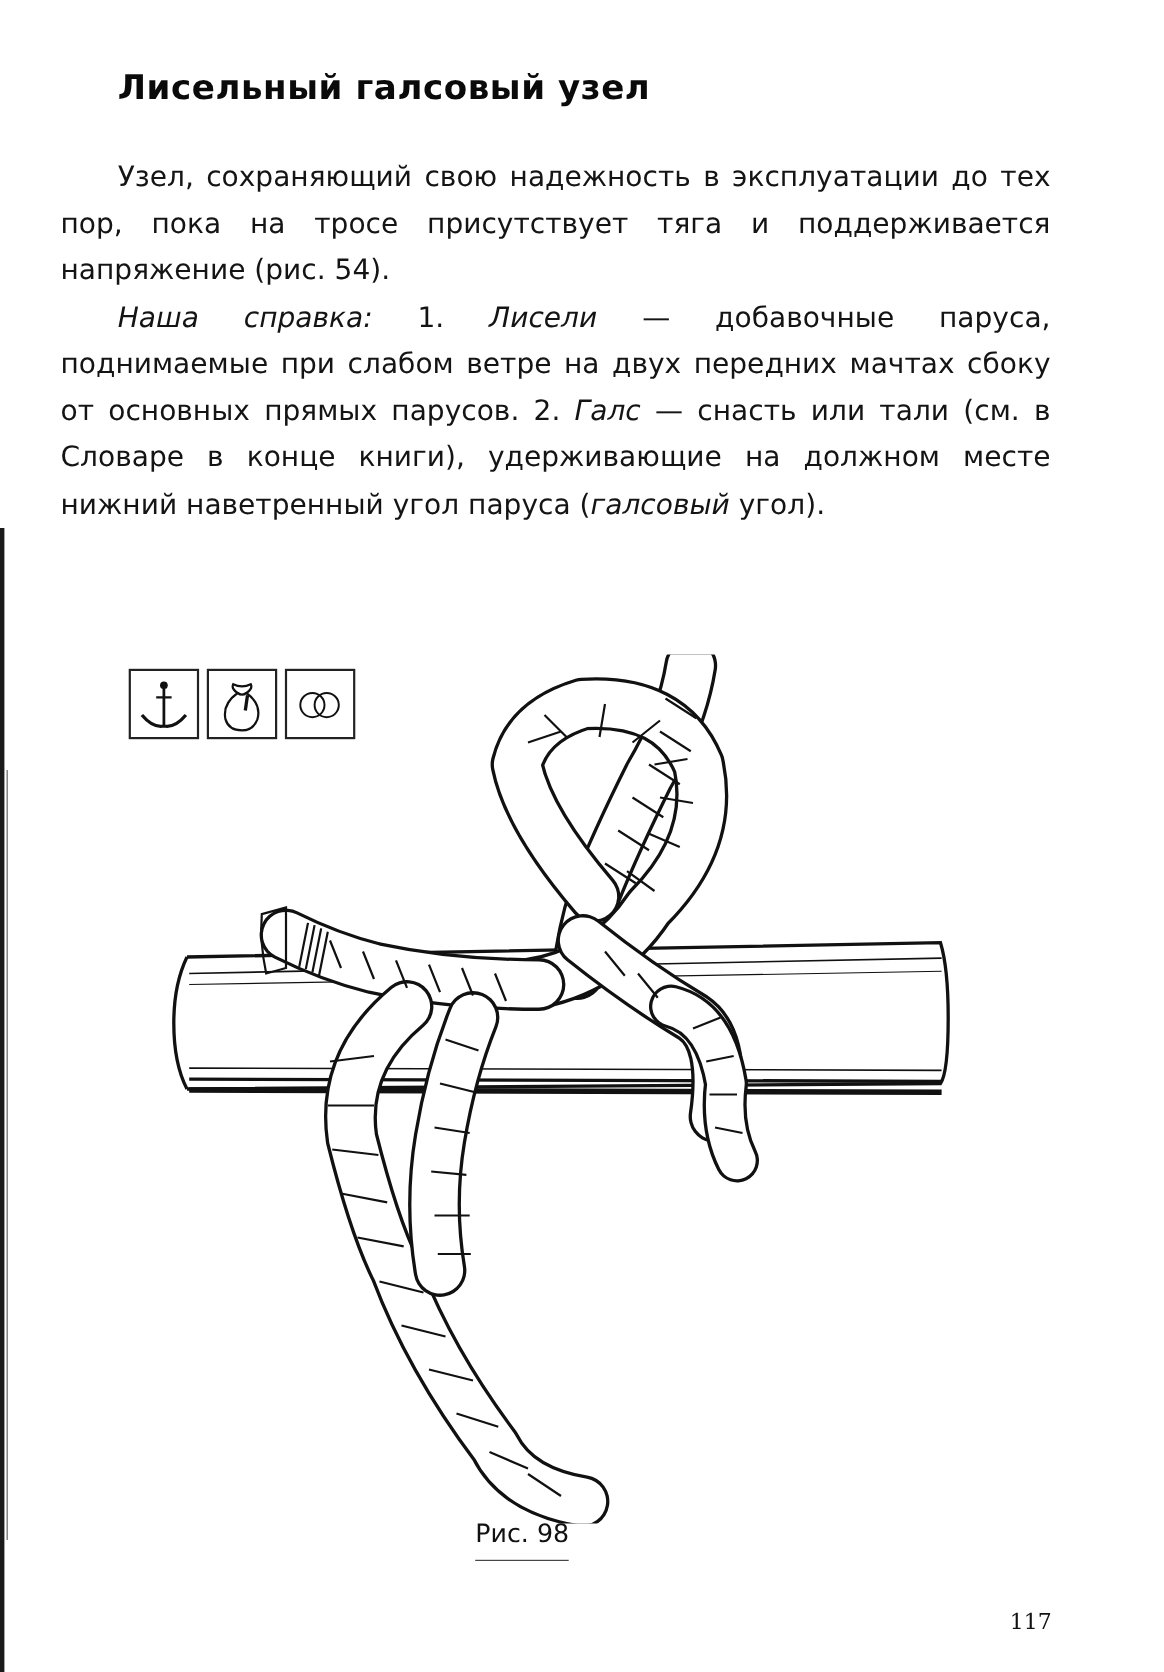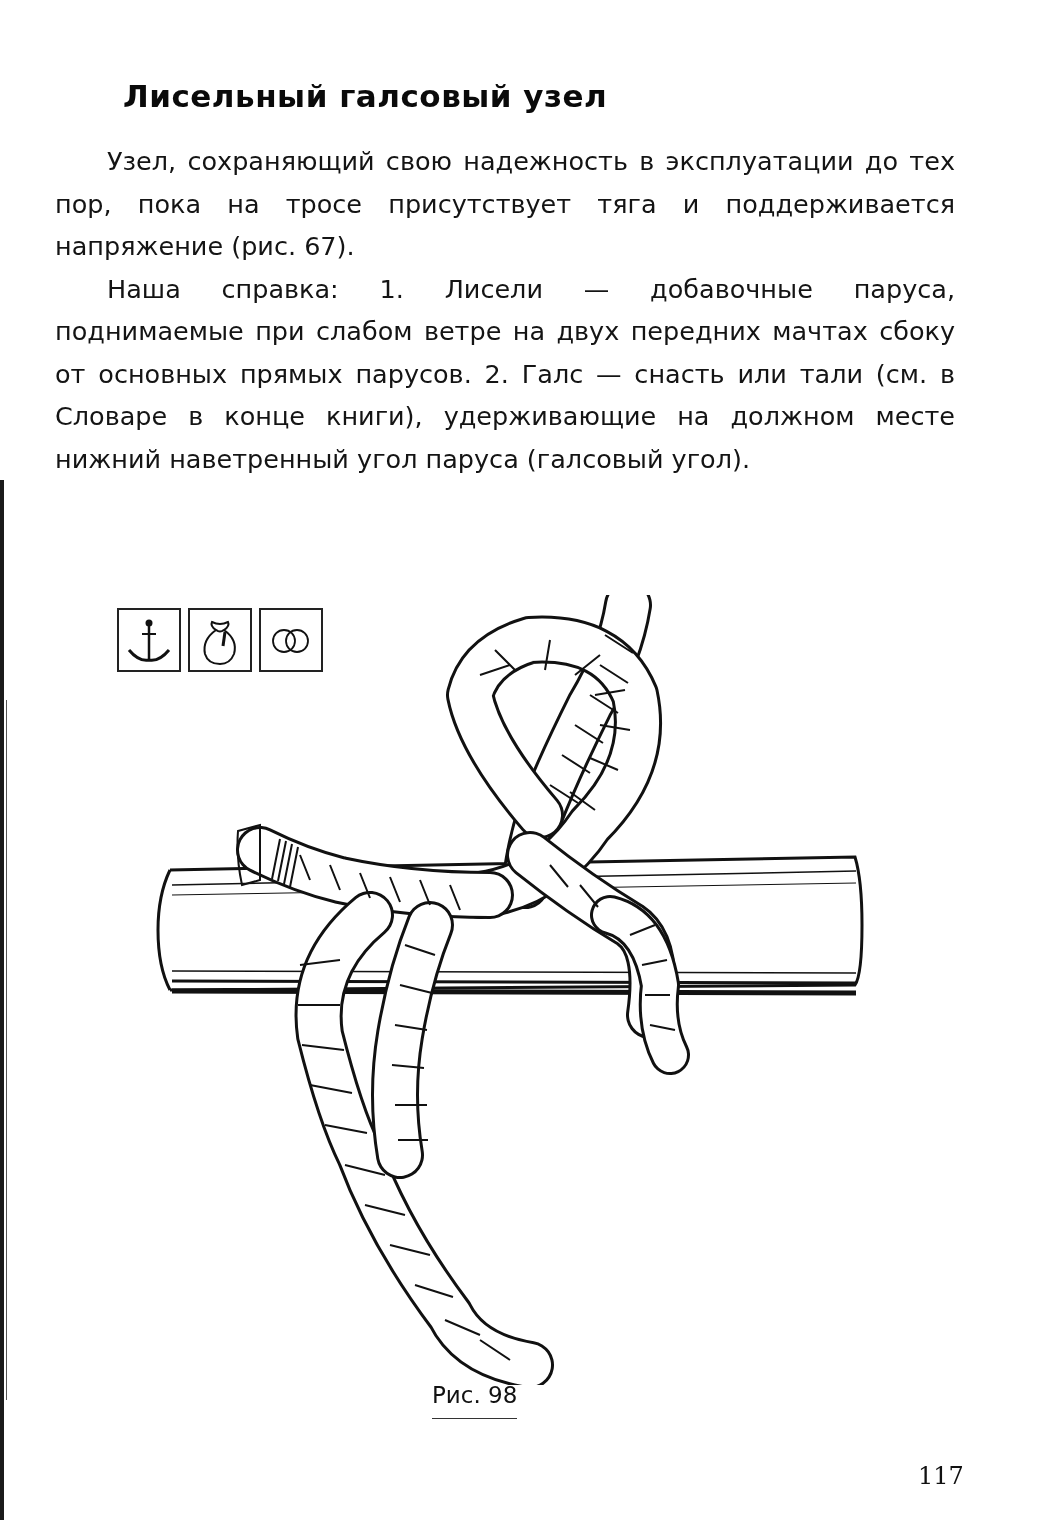--- a/index.html
+++ b/index.html
@@ -17,51 +17,51 @@
       position: absolute; left: 107px; top: 62px;
       font-family: "DejaVu Sans", sans-serif; font-weight: bold; font-size: 31px;
       letter-spacing: 0.5px; color: #0a0a0a;
     }
     .text-block {
       position: absolute; left: 55px; top: 140px; width: 900px;
       font-family: "DejaVu Sans", sans-serif; font-size: 25.5px; line-height: 42.5px;
       text-align: justify; color: #141414;
     }
     .text-block p { margin: 0; text-indent: 52px; }
-    .text-block .it { }
+    .text-block .it { font-style: italic; }
     .icon-row {
       position: absolute; left: 117px; top: 608px; display: flex; gap: 7px;
     }
     .icon-box {
       width: 64px; height: 64px; border: 2px solid #222; box-sizing: border-box;
       display: flex; align-items: center; justify-content: center; background: #fff;
     }
     .figure {
       position: absolute; left: 150px; top: 595px; width: 720px; height: 790px;
     }
     .caption {
       position: absolute; left: 432px; top: 1382px;
       font-family: "DejaVu Sans", sans-serif; font-size: 23px; color: #111;
       border-bottom: 1.5px solid #333; padding-bottom: 10px; text-align: right;
     }
     .page-number {
       position: absolute; left: 918px; top: 1462px;
-      font-family: "DejaVu Serif", serif; font-size: 24px; color: #111;
+      font-family: "DejaVu Serif", serif; font-size: 20px; color: #111;
     }
   </style>
 </head>
 <body>
 
 <div class="left-edge"></div>
 <div class="left-edge2"></div>
 
-<h1 class="title" style="margin:16px;">Лисельный галсовый узел</h1>
+<h1 class="title" style="margin:0;">Лисельный галсовый узел</h1>
 
 <div class="text-block">
-  <p>Узел, сохраняющий свою надежность в эксплуатации до тех пор, пока на тросе присутствует тяга и поддерживается напряжение (рис. 67).</p>
+  <p>Узел, сохраняющий свою надежность в эксплуатации до тех пор, пока на тросе присутствует тяга и поддерживается напряжение (рис. 54).</p>
   <p><span class="it">Наша справка:</span><span> 1. </span><span class="it">Лисели</span><span> — добавочные паруса, поднимаемые при слабом ветре на двух передних мачтах сбоку от основных прямых парусов. 2. </span><span class="it">Галс</span><span> — снасть или тали (см. в Словаре в конце книги), удерживающие на должном месте нижний наветренный угол паруса (</span><span class="it">галсовый</span><span> угол).</span></p>
 </div>
 
 <div class="icon-row">
   <div class="icon-box">
     <svg width="52" height="52" viewBox="0 0 52 52">
       <circle cx="26" cy="9" r="3.5" fill="#111"></circle>
       <line x1="26" y1="12" x2="26" y2="46" stroke="#111" stroke-width="2.5"></line>
       <line x1="19" y1="20" x2="33" y2="20" stroke="#111" stroke-width="2"></line>
       <path d="M6 36 Q16 48 26 46 Q36 48 46 36" fill="none" stroke="#111" stroke-width="3"></path>

